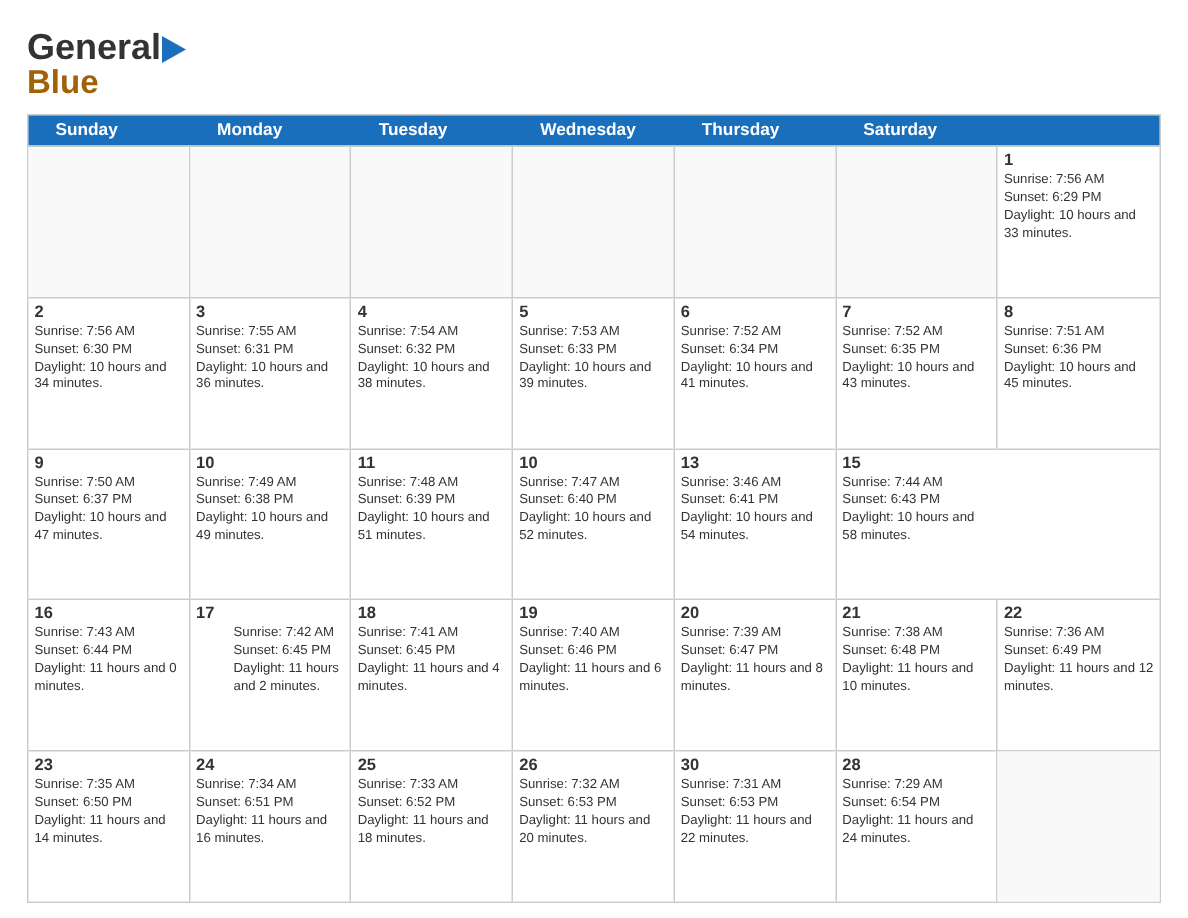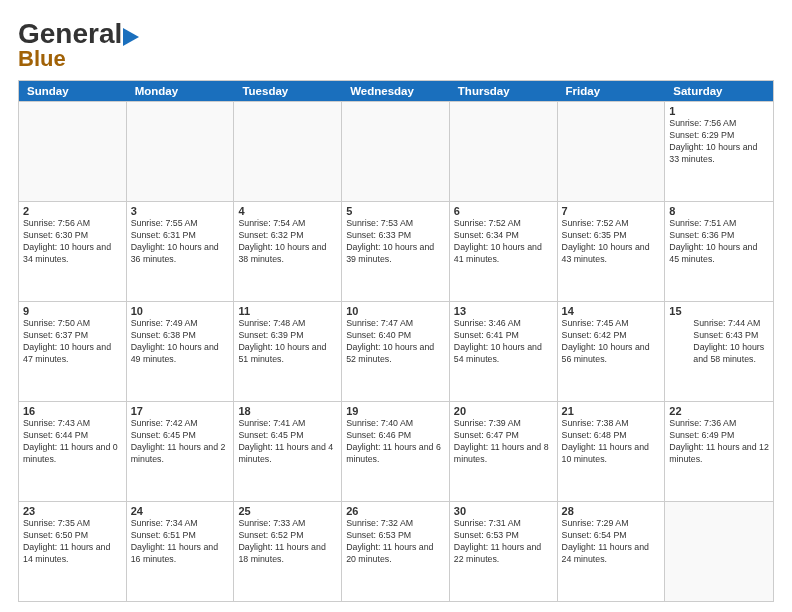--- a/index.html
+++ b/index.html
@@ -45,21 +45,21 @@
     }
     .cal-header {
       display: grid;
       grid-template-columns: repeat(7, 1fr);
       background: #1a6fbd;
     }
     .cal-header-cell {
       color: #fff;
       font-size: 11.5px;
       font-weight: bold;
-      padding: 4px 8px;
+      padding: 4px 18px;
       text-align: left;
     }
     .cal-body {
       flex: 1;
       display: grid;
       grid-template-rows: repeat(5, 1fr);
     }
     .cal-week {
       display: grid;
       grid-template-columns: repeat(7, 1fr);
@@ -94,21 +94,21 @@
     }
   </style>
 </head>
 <body>
 
 <div class="page">
   <div class="header">
     <div class="logo-wrapper">
       <div>
         <div style="display:flex;align-items:flex-end;">
-          <span style="font-size:28px;font-weight:bold;color:#333;">General</span>
+          <span style="font-size:24px;font-weight:bold;color:#333;">General</span>
           <svg width="18" height="22" viewBox="0 0 18 22" style="margin-bottom:2px;margin-left:1px;">
             <polygon points="0,2 16,11 0,20" fill="#1a6fbd"></polygon>
           </svg>
         </div>
         <div style="margin-top:-4px;">
           <span style="font-size:22px;font-weight:bold;color:#a16207;">Blue</span>
         </div>
       </div>
     </div>
     <div class="title-block">
@@ -117,21 +117,20 @@
     </div>
   </div>
 
   <div class="calendar">
     <div class="cal-header">
     <div class="cal-header-cell">Sunday</div>
         <div class="cal-header-cell">Monday</div>
         <div class="cal-header-cell">Tuesday</div>
         <div class="cal-header-cell">Wednesday</div>
         <div class="cal-header-cell">Thursday</div>
-        <div class="cal-header-cell">Friday</div>
         <div class="cal-header-cell">Saturday</div>
       </div>
     <div class="cal-body">
     <div class="cal-week">
           <div class="cal-cell empty"></div>
           <div class="cal-cell empty"></div>
           <div class="cal-cell empty"></div>
           <div class="cal-cell empty"></div>
           <div class="cal-cell empty"></div>
           <div class="cal-cell empty"></div>
@@ -211,42 +210,36 @@
 Sunset: 6:40 PM
 Daylight: 10 hours and 52 minutes.</div>
           </div>
           <div class="cal-cell">
             <div class="day-num">13</div>
             <div class="day-info" style="white-space: pre-line;">Sunrise: 3:46 AM
 Sunset: 6:41 PM
 Daylight: 10 hours and 54 minutes.</div>
           </div>
           <div class="cal-cell">
-            <div class="day-num">14</div>
-            <div class="day-info" style="white-space: pre-line;">Sunrise: 7:45 AM
-Sunset: 6:42 PM
-Daylight: 10 hours and 56 minutes.</div>
-          </div>
-          <div class="cal-cell">
             <div class="day-num">15</div>
-            <div class="day-info" style="white-space: pre-line; margin-left: 24px;">Sunrise: 7:44 AM
+            <div class="day-info" style="white-space: pre-line;">Sunrise: 7:44 AM
 Sunset: 6:43 PM
 Daylight: 10 hours and 58 minutes.</div>
           </div>
         </div>
         <div class="cal-week">
           <div class="cal-cell">
             <div class="day-num">16</div>
             <div class="day-info" style="white-space: pre-line;">Sunrise: 7:43 AM
 Sunset: 6:44 PM
 Daylight: 11 hours and 0 minutes.</div>
           </div>
           <div class="cal-cell">
             <div class="day-num">17</div>
-            <div class="day-info" style="white-space: pre-line;">Sunrise: 7:42 AM
+            <div class="day-info" style="white-space: pre-line; margin-left: 25px;">Sunrise: 7:42 AM
 Sunset: 6:45 PM
 Daylight: 11 hours and 2 minutes.</div>
           </div>
           <div class="cal-cell">
             <div class="day-num">18</div>
             <div class="day-info" style="white-space: pre-line;">Sunrise: 7:41 AM
 Sunset: 6:45 PM
 Daylight: 11 hours and 4 minutes.</div>
           </div>
           <div class="cal-cell">

